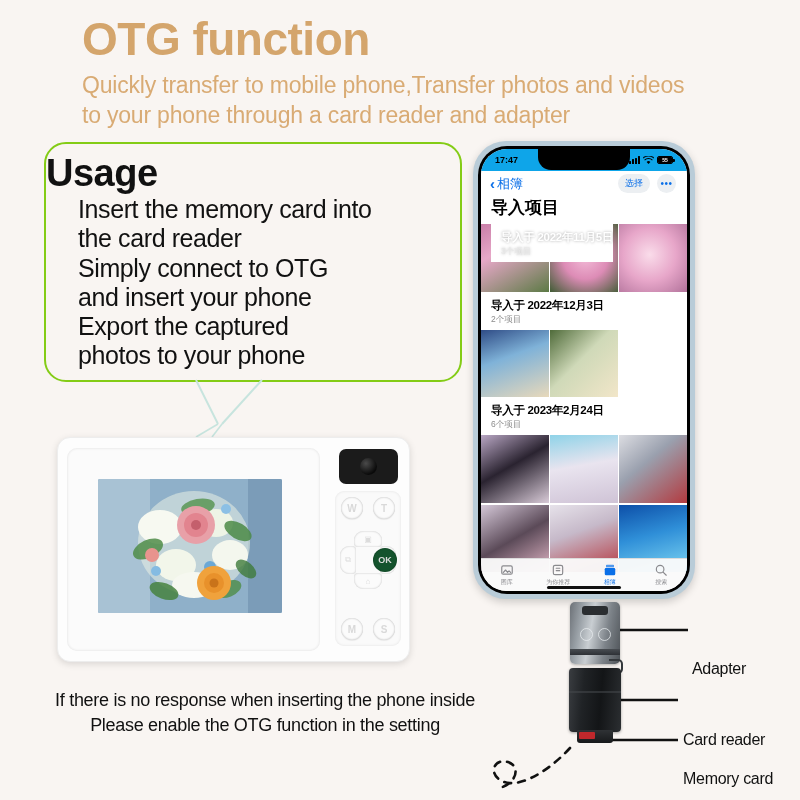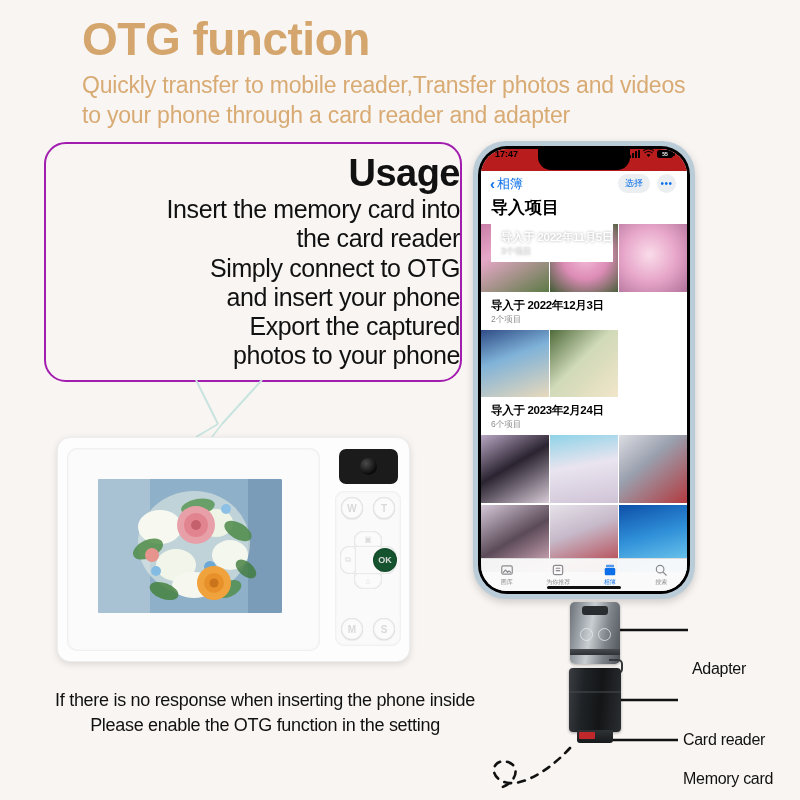--- a/index.html
+++ b/index.html
@@ -20,23 +20,23 @@
   }
   #subtitle {
     font-size: 23px; color: #d9ab74; padding-left: 46px; padding-top: 5px;
     line-height: 1.32; letter-spacing: -0.2px;
   }
 
   
   #usage-bubble {
     position: absolute; left: 44px; top: 142px;
     width: 418px; height: 240px;
-    border: 2px solid #a21caf; border-radius: 22px;
+    border: 2px solid #84cc16; border-radius: 22px;
     background: #f9f5f2;
-    text-align: right;
+    text-align: left;
   }
   #usage-heading {
     font-size: 38px; font-weight: bold; color: #111;
     margin-top: 8px; letter-spacing: -0.5px;
   }
   .usage-line {
     font-size: 25px; color: #111; line-height: 1.17; letter-spacing: -0.4px; margin-left: 32px;
   }
 
   
@@ -109,22 +109,22 @@
   #phone-screen {
     width: 100%; height: 100%; background:#fff; border-radius: 26px;
     overflow:hidden; position:relative;
   }
   #notch {
     position:absolute; left:50%; transform:translateX(-50%); top:0;
     width:92px; height:21px; background:#000;
     border-radius: 0 0 13px 13px; z-index:6;
   }
   #status-bar {
-    position:relative; height:22px; background:#b91c1c; z-index:5;
-    display:flex; align-items:flex-start; justify-content:space-between;
+    position:relative; height:22px; background:#0ea5e9; z-index:5;
+    display:flex; align-items:center; justify-content:space-between;
     padding: 0 14px; font-size:9px; font-weight:bold; color:#000;
   }
   #status-right { display:flex; align-items:center; gap:3px; }
   .bars { display:flex; align-items:flex-end; gap:1px; height:8px; }
   .bars i { width:2px; background:#000; border-radius:.5px; display:block; }
   .bars i:nth-child(1){height:3px} .bars i:nth-child(2){height:5px}
   .bars i:nth-child(3){height:6.5px} .bars i:nth-child(4){height:8px}
   #battery {
     width:16px; height:8px; border:1px solid #000; border-radius:2px;
     position:relative; display:flex; align-items:center;
@@ -244,21 +244,21 @@
   }
 
   .svg-layer { position:absolute; left:0; top:0; width:800px; height:800px; pointer-events:none; }
 </style>
 </head>
 <body>
 
 <div id="header">
   <div id="title">OTG function</div>
   <div id="subtitle">
-    <div>Quickly transfer to mobile reader,Transfer photos and videos</div>
+    <div>Quickly transfer to mobile phone,Transfer photos and videos</div>
     <div>to your phone through a card reader and adapter</div>
   </div>
 </div>
 
 <div id="usage-bubble">
   <div id="usage-heading">Usage</div>
   <div class="usage-line">Insert the memory card into</div>
   <div class="usage-line">the card reader</div>
   <div class="usage-line">Simply connect to OTG</div>
   <div class="usage-line">and insert your phone</div>

